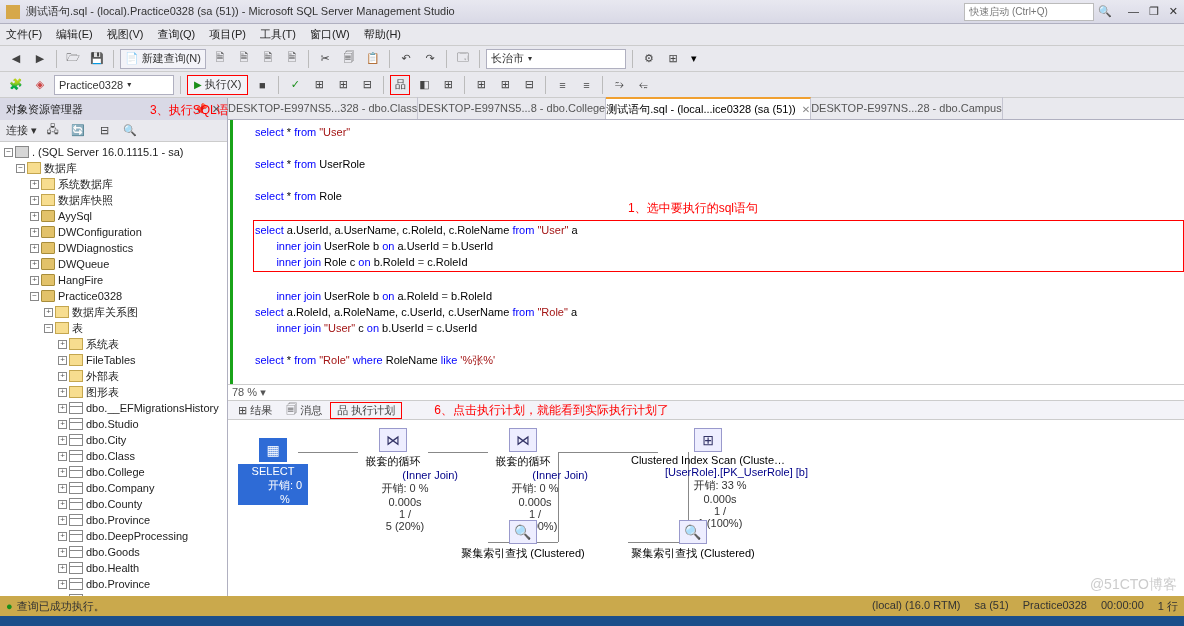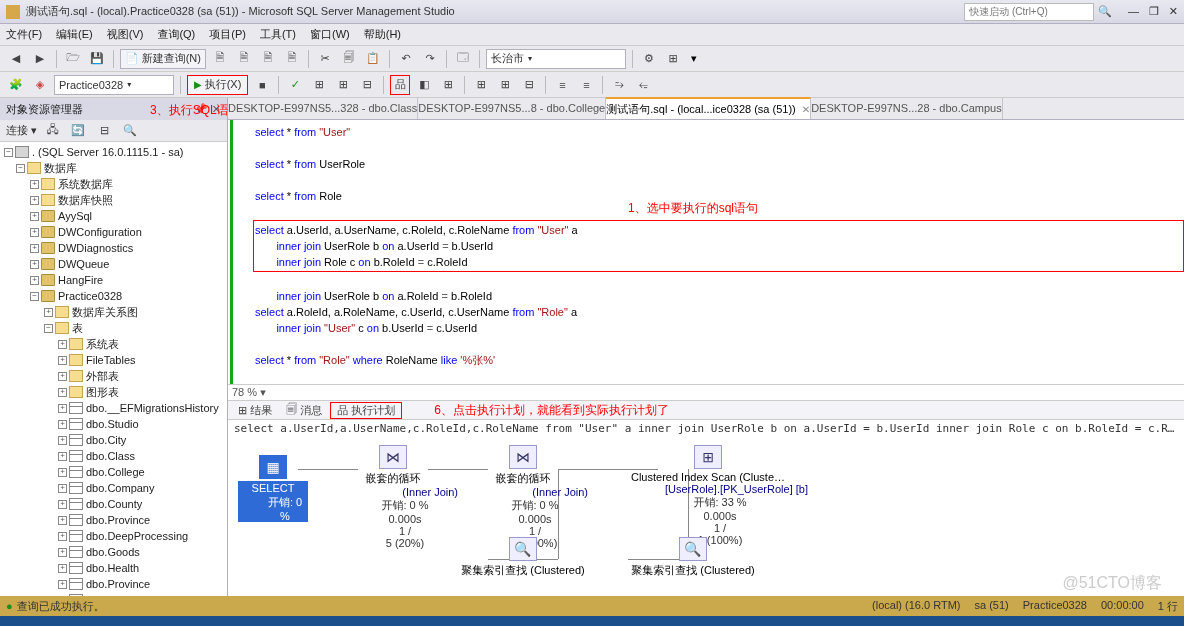--- a/index.html
+++ b/index.html
@@ -56,21 +56,21 @@
 .plan-node .picon { width: 28px; height: 24px; margin: 0 auto 2px; background: #eef; border: 1px solid #99c; display:flex; align-items:center; justify-content:center; font-size:14px; color:#336; }
 .plan-node .pname { color: #000; }
 .plan-node .psub { color: #008; text-align: right; }
 .plan-node .pstat { color: #333; padding-left: 24px; }
 .select-node .picon { background: #2e6bd6; color:#fff; border: none; }
 .hline { position: absolute; height: 1px; background: #888; }
 .vline { position: absolute; width: 1px; background: #888; }
 .statusbar { height: 20px; background: #caa94c; display: flex; align-items: center; padding: 0 6px; color: #333; font-size: 11px; }
 .statusbar .sright { margin-left: auto; display: flex; gap: 14px; }
 .taskbar { height: 30px; background: #1a4e8a; display: flex; align-items: center; padding: 0 8px; color: #fff; font-size: 11px; }
-.wm { position: absolute; right: 22px; bottom: 32px; color: #ccc; font-size: 16px; }
+.wm { position: absolute; right: 7px; bottom: 32px; color: #ccc; font-size: 14px; }
 </style>
 </head>
 <body>
 
 <div class="titlebar">
   <span class="ti"></span>
   <span>测试语句.sql - (local).Practice0328 (sa (51)) - Microsoft SQL Server Management Studio</span>
   <div class="titlebar-right">
     <input class="quick-launch" placeholder="快速启动 (Ctrl+Q)" style="">
     <span>🔍</span>
@@ -375,21 +375,20 @@
         <span>78 %  ▾</span>
       </div>
 
     <div class="result-tabs">
       <span class="rt">⊞ <span>结果</span></span>
       <span class="rt">🗐 <span>消息</span></span>
       <span class="rt redbox">品 <span>执行计划</span></span>
       <span class="tag-red" style="position:static; margin-left:30px;">6、点击执行计划，就能看到实际执行计划了</span>
     </div>
 
-    <div class="result-sql">select a.UserId,a.UserName,c.RoleId,c.RoleName from "User" a inner join UserRole b on a.UserId = b.UserId inner join Role c on b.RoleId = c.R…</div>
 
     <div class="plan-canvas">
 
       <div class="hline" style="top:32px; left:70px; width:60px;"></div>
       <div class="hline" style="top:32px; left:200px; width:60px;"></div>
       <div class="hline" style="top:32px; left:330px; width:100px;"></div>
       <div class="vline" style="top:32px; left:330px; height:90px;"></div>
       <div class="hline" style="top:122px; left:260px; width:70px;"></div>
       <div class="vline" style="top:32px; left:460px; height:90px;"></div>
       <div class="hline" style="top:122px; left:400px; width:60px;"></div>

